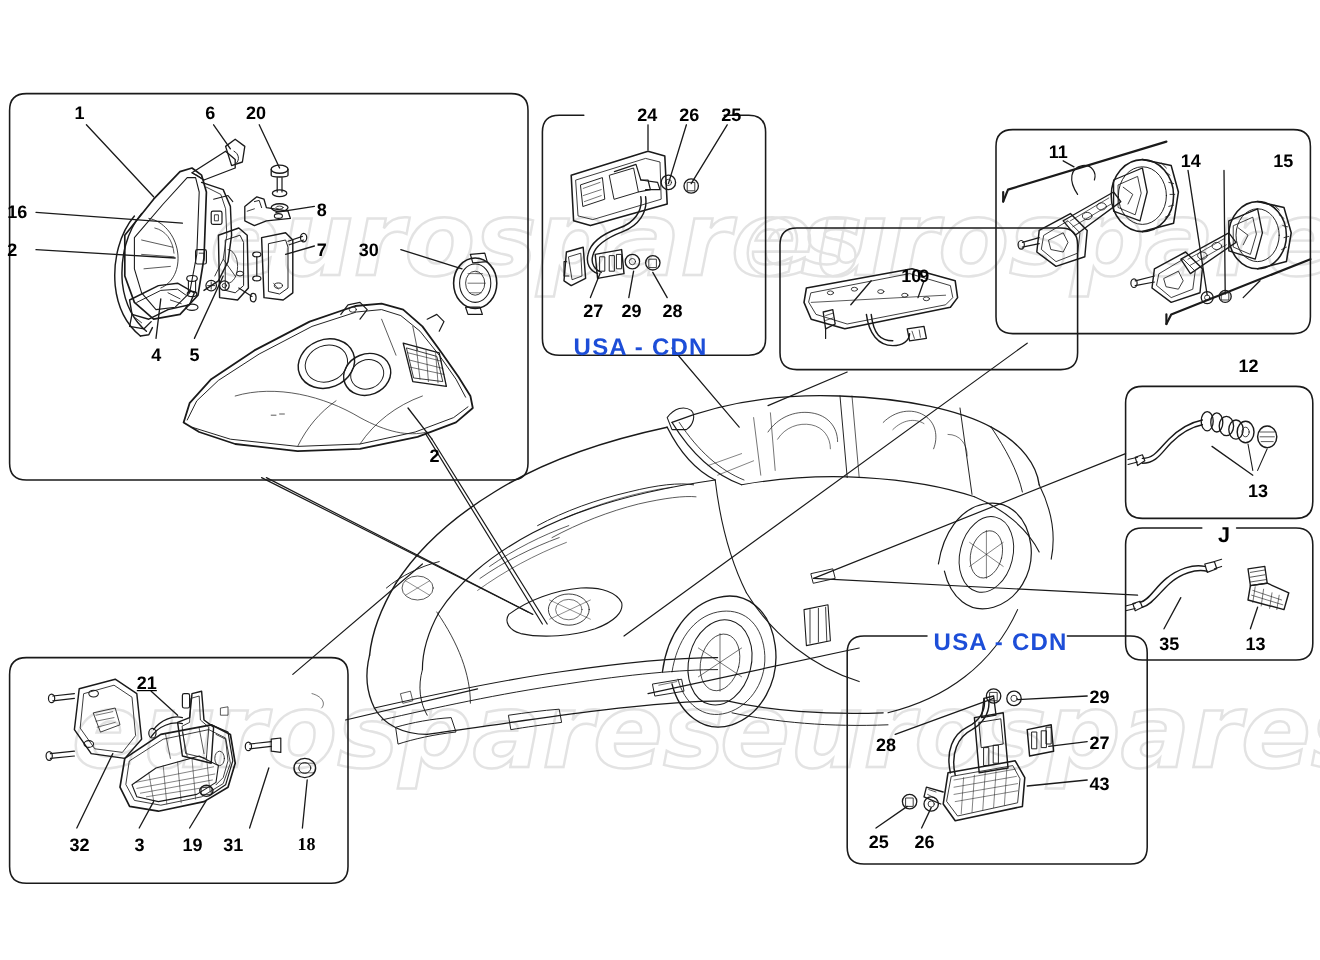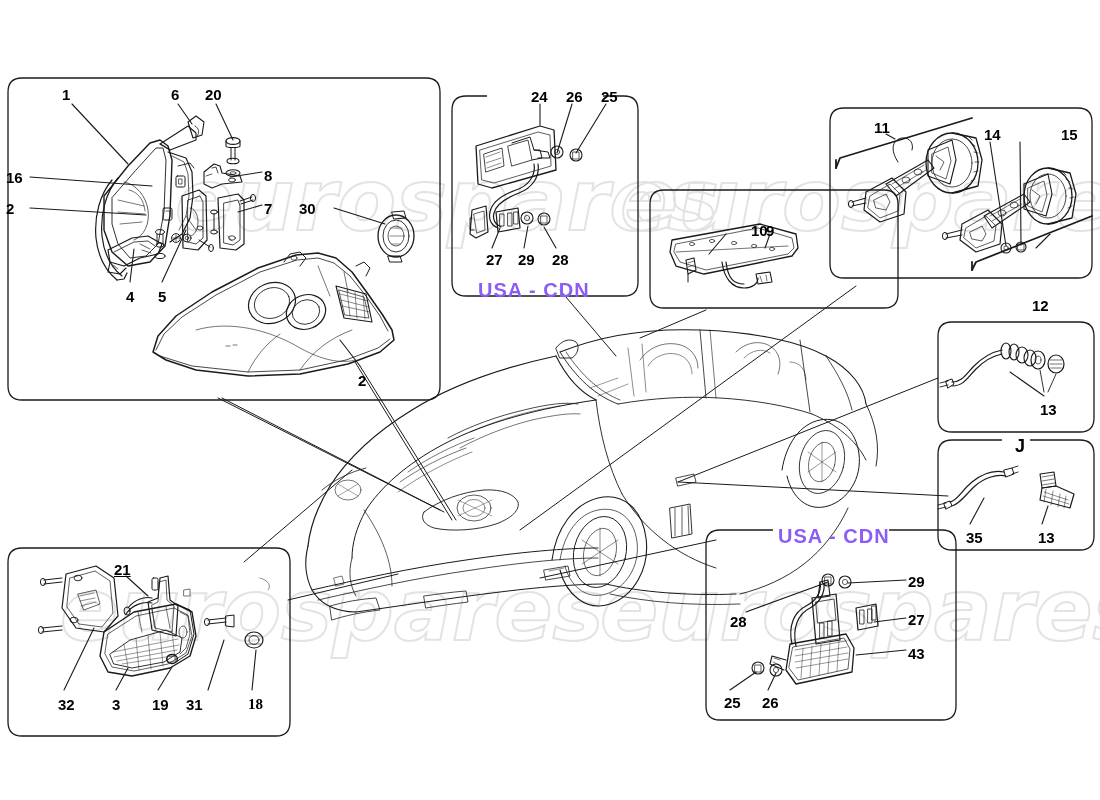--- a/index.html
+++ b/index.html
@@ -1,20 +1,20 @@
 <!DOCTYPE html>
 <html><head>
 <meta charset="utf-8">
 <style>
   html,body{margin:0;padding:0;background:#ffffff;}
   body{font-family:"Liberation Sans",sans-serif;}
   #root{position:relative;width:1100px;height:800px;background:#fff;overflow:hidden;}
   svg.layer{position:absolute;left:0;top:0;width:1100px;height:800px;}
   .num{position:absolute;font-family:"Liberation Sans",sans-serif;font-weight:bold;font-size:15px;color:#000;letter-spacing:0px;white-space:nowrap;}
-  .mkt{position:absolute;font-family:"Liberation Sans",sans-serif;font-weight:bold;font-size:20px;color:#8b5cf6;letter-spacing:1px;white-space:nowrap;}
+  .mkt{position:absolute;font-family:"Liberation Sans",sans-serif;font-weight:bold;font-size:20px;color:#1d4ed8;letter-spacing:1px;white-space:nowrap;}
   .grp{position:absolute;font-family:"Liberation Sans",sans-serif;font-weight:bold;font-size:18px;color:#000;white-space:nowrap;}
   .wm{position:absolute;font-family:"DejaVu Sans",sans-serif;font-weight:bold;font-style:italic;
       color:transparent;-webkit-text-stroke:2px #e3e3e3;text-stroke:2px #e3e3e3;
       user-select:none;white-space:nowrap;}
 </style>
 </head>
 <body>
 
 <div id="root">
 

